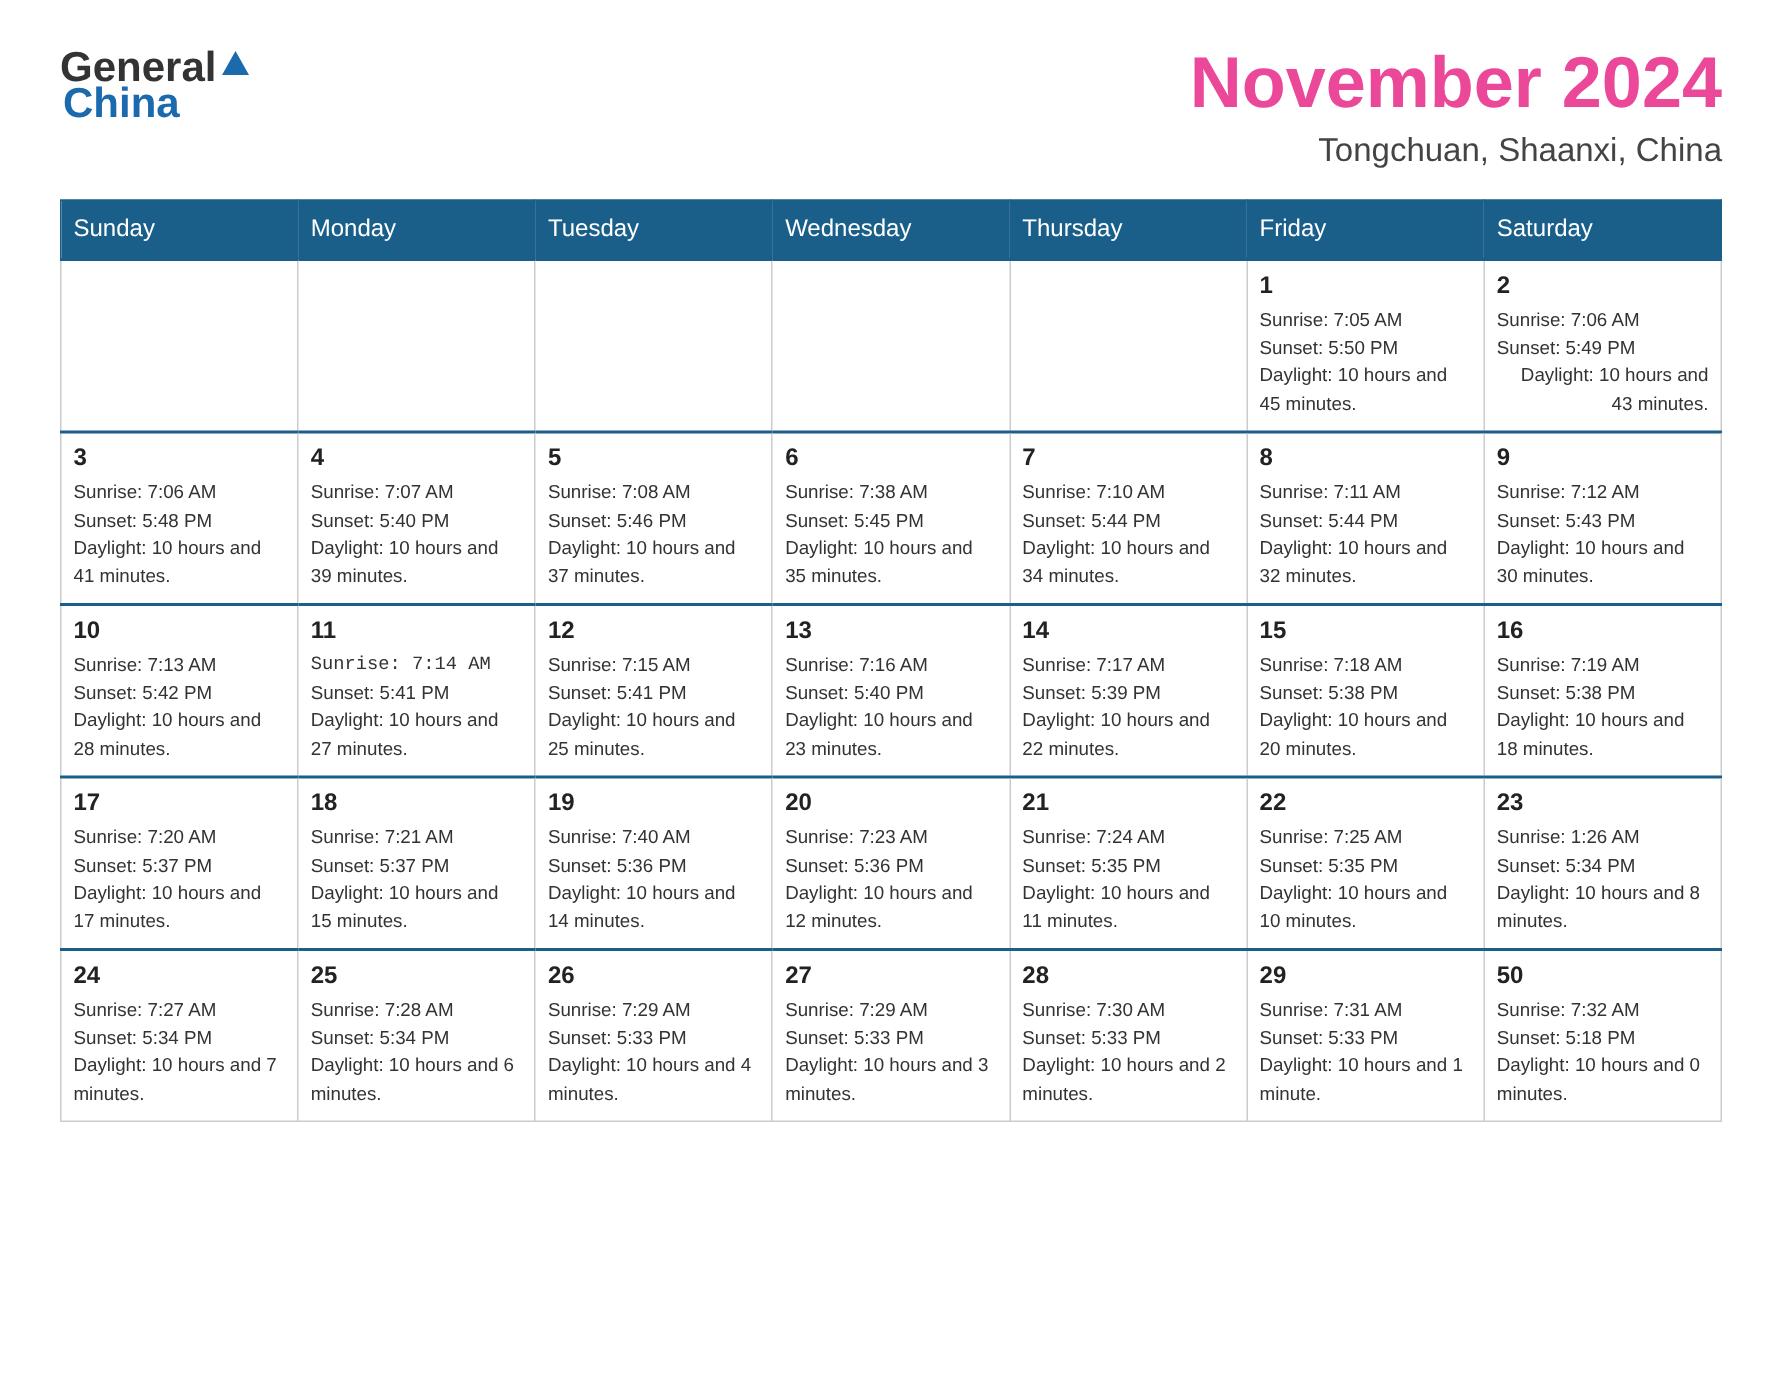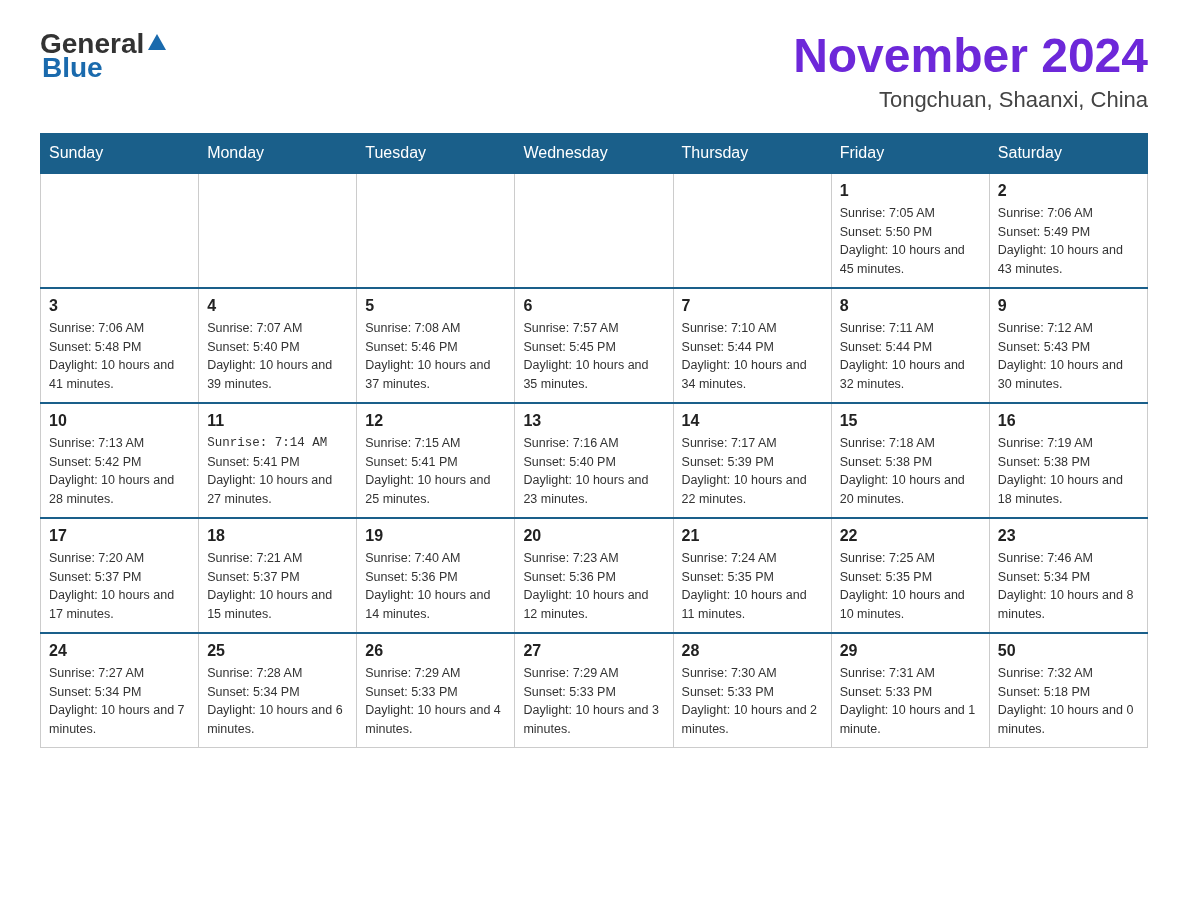--- a/index.html
+++ b/index.html
@@ -31,21 +31,21 @@
       font-weight: bold;
       color: #1a6aad;
       line-height: 1;
     }
     .title-area {
       text-align: right;
     }
     .main-title {
       font-size: 48px;
       font-weight: bold;
-      color: #6d28d9;
+      color: #ec4899;
       line-height: 1.1;
     }
     .subtitle {
       font-size: 22px;
       color: #444;
       margin-top: 4px;
     }
     .calendar {
       width: 100%;
       border-collapse: collapse;
@@ -99,21 +99,21 @@
   <div class="logo">
     <div style="display:flex; flex-direction:column; align-items:flex-start;">
       <div style="display:flex; align-items:center;">
         <span class="logo-general">General</span>
         <span style="display:inline-block; margin-left:2px; margin-bottom:2px;">
           <svg width="22" height="22" viewBox="0 0 22 22">
             <polygon points="2,20 20,20 11,4" fill="#1a6aad"></polygon>
           </svg>
         </span>
       </div>
-      <span class="logo-blue" style="margin-top:-4px; margin-left:2px;">Blue</span>
+      <span class="logo-blue" style="margin-top:-4px; margin-left:2px;">China</span>
     </div>
   </div>
   <div class="title-area">
     <div class="main-title">November 2024</div>
     <div class="subtitle">Tongchuan, Shaanxi, China</div>
   </div>
 </div>
 
 <table class="calendar">
   <thead>
@@ -140,21 +140,21 @@
             <span style="display: block;">Sunrise: 7:05 AM</span>
             <span style="display: block;">Sunset: 5:50 PM</span>
             <span style="display: block;">Daylight: 10 hours and 45 minutes.</span>
           </div>
         </td>
         <td>
           <span class="day-number">2</span>
           <div class="day-info">
             <span style="display: block;">Sunrise: 7:06 AM</span>
             <span style="display: block;">Sunset: 5:49 PM</span>
-            <span style="display: block;">Daylight: 10 hours and 43 minutes.</span>
+            <span style="display: block; text-align: right;">Daylight: 10 hours and 43 minutes.</span>
           </div>
         </td>
       </tr>
       <tr class="week-row">
         <td>
           <span class="day-number">3</span>
           <div class="day-info">
             <span style="display: block;">Sunrise: 7:06 AM</span>
             <span style="display: block;">Sunset: 5:48 PM</span>
             <span style="display: block;">Daylight: 10 hours and 41 minutes.</span>
@@ -172,21 +172,21 @@
           <span class="day-number">5</span>
           <div class="day-info">
             <span style="display: block;">Sunrise: 7:08 AM</span>
             <span style="display: block;">Sunset: 5:46 PM</span>
             <span style="display: block;">Daylight: 10 hours and 37 minutes.</span>
           </div>
         </td>
         <td>
           <span class="day-number">6</span>
           <div class="day-info">
-            <span style="display: block;">Sunrise: 7:57 AM</span>
+            <span style="display: block;">Sunrise: 7:38 AM</span>
             <span style="display: block;">Sunset: 5:45 PM</span>
             <span style="display: block;">Daylight: 10 hours and 35 minutes.</span>
           </div>
         </td>
         <td>
           <span class="day-number">7</span>
           <div class="day-info">
             <span style="display: block;">Sunrise: 7:10 AM</span>
             <span style="display: block;">Sunset: 5:44 PM</span>
             <span style="display: block;">Daylight: 10 hours and 34 minutes.</span>
@@ -312,21 +312,21 @@
           <span class="day-number">22</span>
           <div class="day-info">
             <span style="display: block;">Sunrise: 7:25 AM</span>
             <span style="display: block;">Sunset: 5:35 PM</span>
             <span style="display: block;">Daylight: 10 hours and 10 minutes.</span>
           </div>
         </td>
         <td>
           <span class="day-number">23</span>
           <div class="day-info">
-            <span style="display: block;">Sunrise: 7:46 AM</span>
+            <span style="display: block;">Sunrise: 1:26 AM</span>
             <span style="display: block;">Sunset: 5:34 PM</span>
             <span style="display: block;">Daylight: 10 hours and 8 minutes.</span>
           </div>
         </td>
       </tr>
       <tr class="week-row">
         <td>
           <span class="day-number">24</span>
           <div class="day-info">
             <span style="display: block;">Sunrise: 7:27 AM</span>

